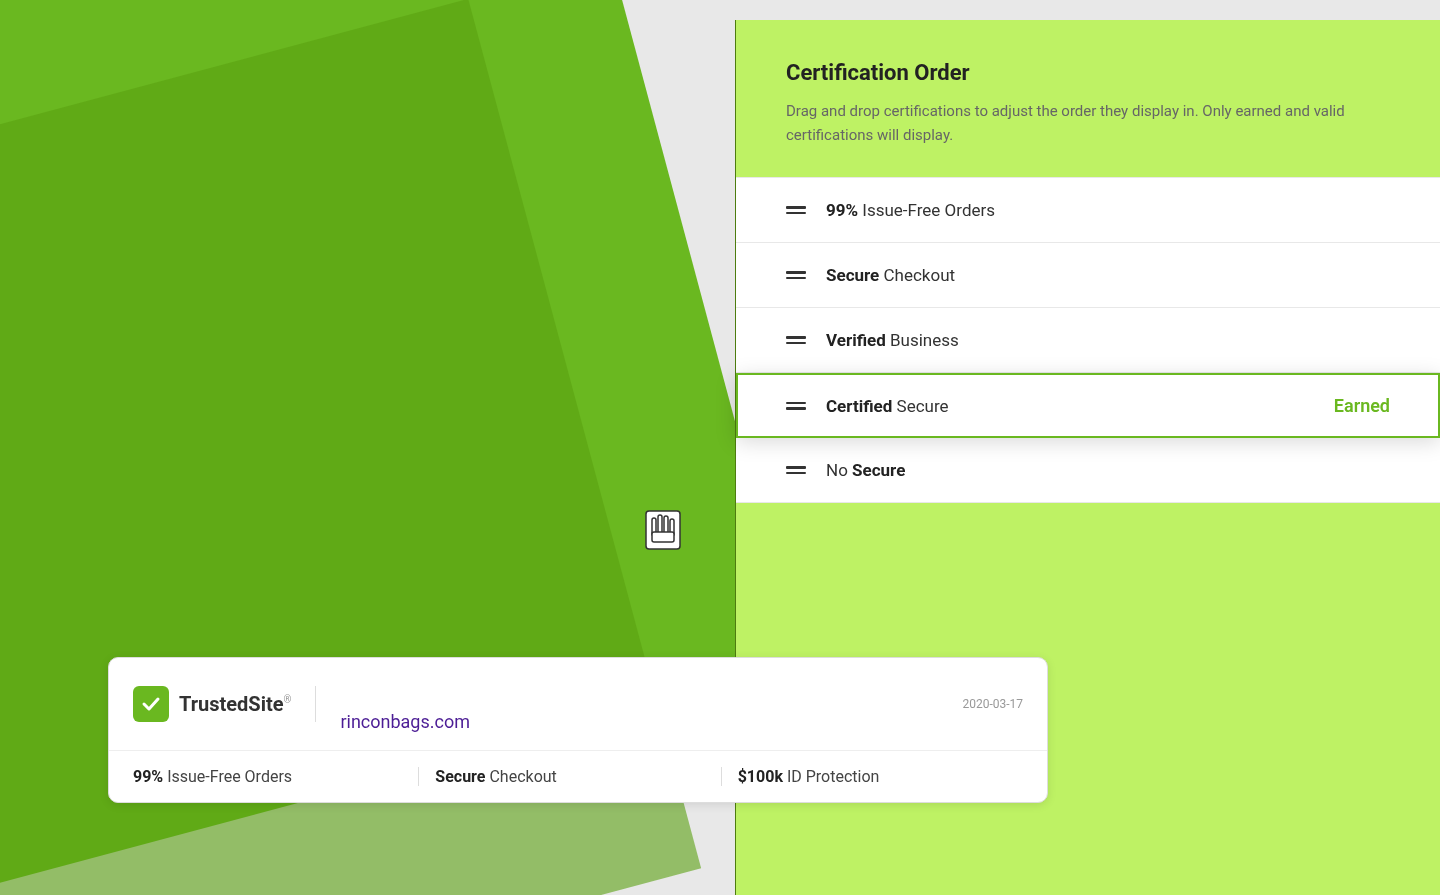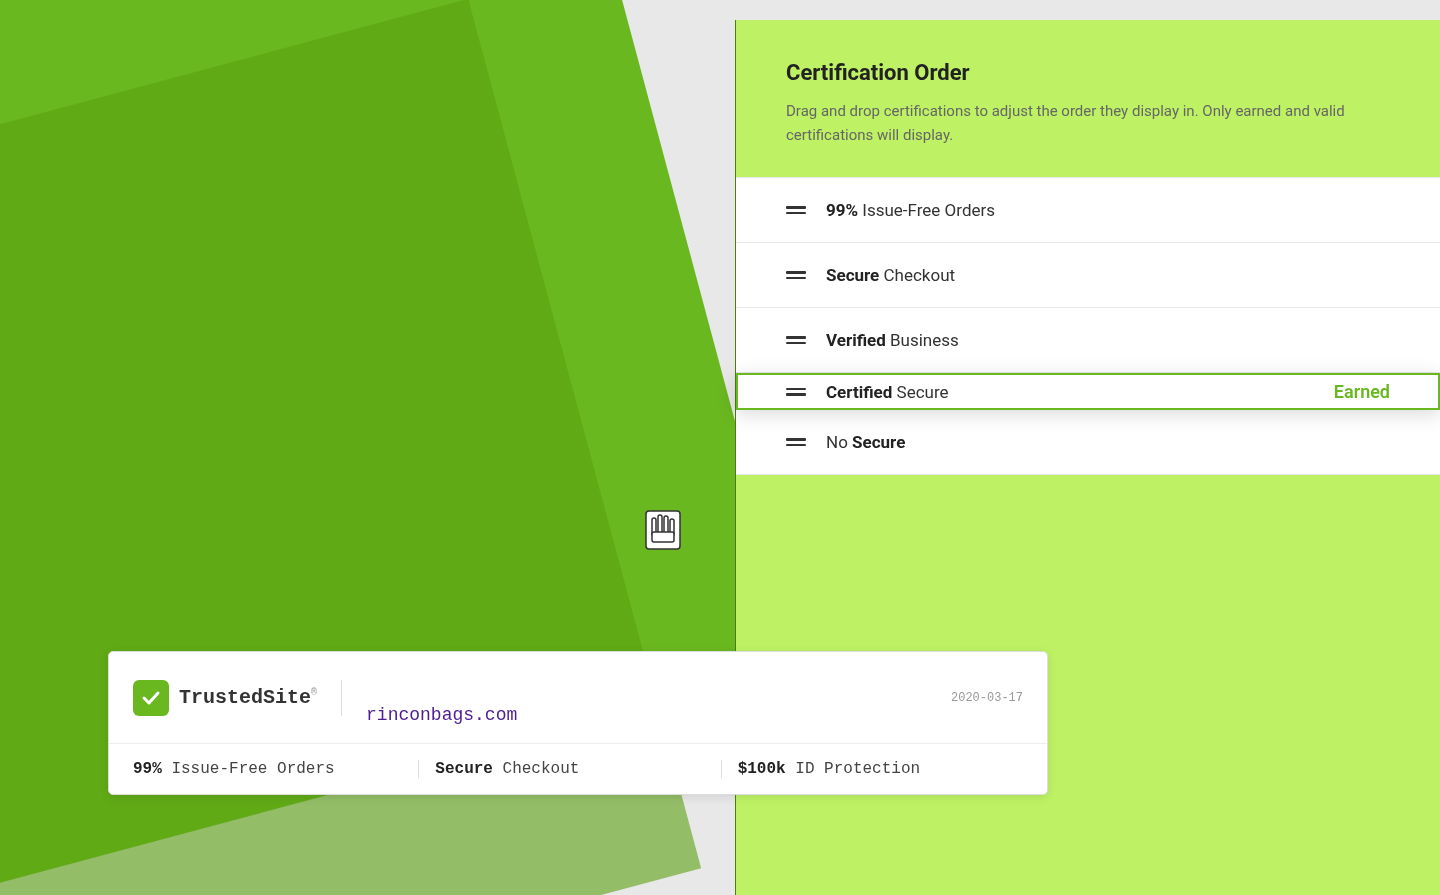--- a/index.html
+++ b/index.html
@@ -102,21 +102,21 @@
       padding: 22px 50px;
       border-bottom: 1px solid #e8e8e8;
       cursor: grab;
       background-color: #ffffff;
     }
 
     .cert-item.active {
       border: 2px solid #6ab820;
       background-color: #ffffff;
       margin: 0 0;
-      padding: 6px 48px;
+      padding: 20px 48px;
       position: relative;
       z-index: 20;
       box-shadow: 0 4px 20px rgba(0,0,0,0.15);
       align-items: center;
     }
 
     .cert-item-left {
       display: flex;
       align-items: center;
       gap: 20px;
@@ -161,30 +161,29 @@
       left: 645px;
       top: 510px;
       z-index: 30;
       font-size: 28px;
       transform: rotate(0deg);
     }
 
     
     .trusted-widget {
       position: absolute;
-      bottom: 100px;
+      bottom: 92px;
       left: 108px;
       width: 940px;
       background: #ffffff;
       border: 1px solid #dddddd;
-      border-radius: 5px;
+      border-radius: 10px;
       z-index: 25;
       box-shadow: 0 2px 10px rgba(0,0,0,0.1);
       overflow: hidden;
-      font-family: Liberation Mono, monospace;
     }
 
     .trusted-widget-header {
       display: flex;
       align-items: center;
       padding: 18px 24px;
       border-bottom: 1px solid #eeeeee;
     }
 
     .trusted-logo {

